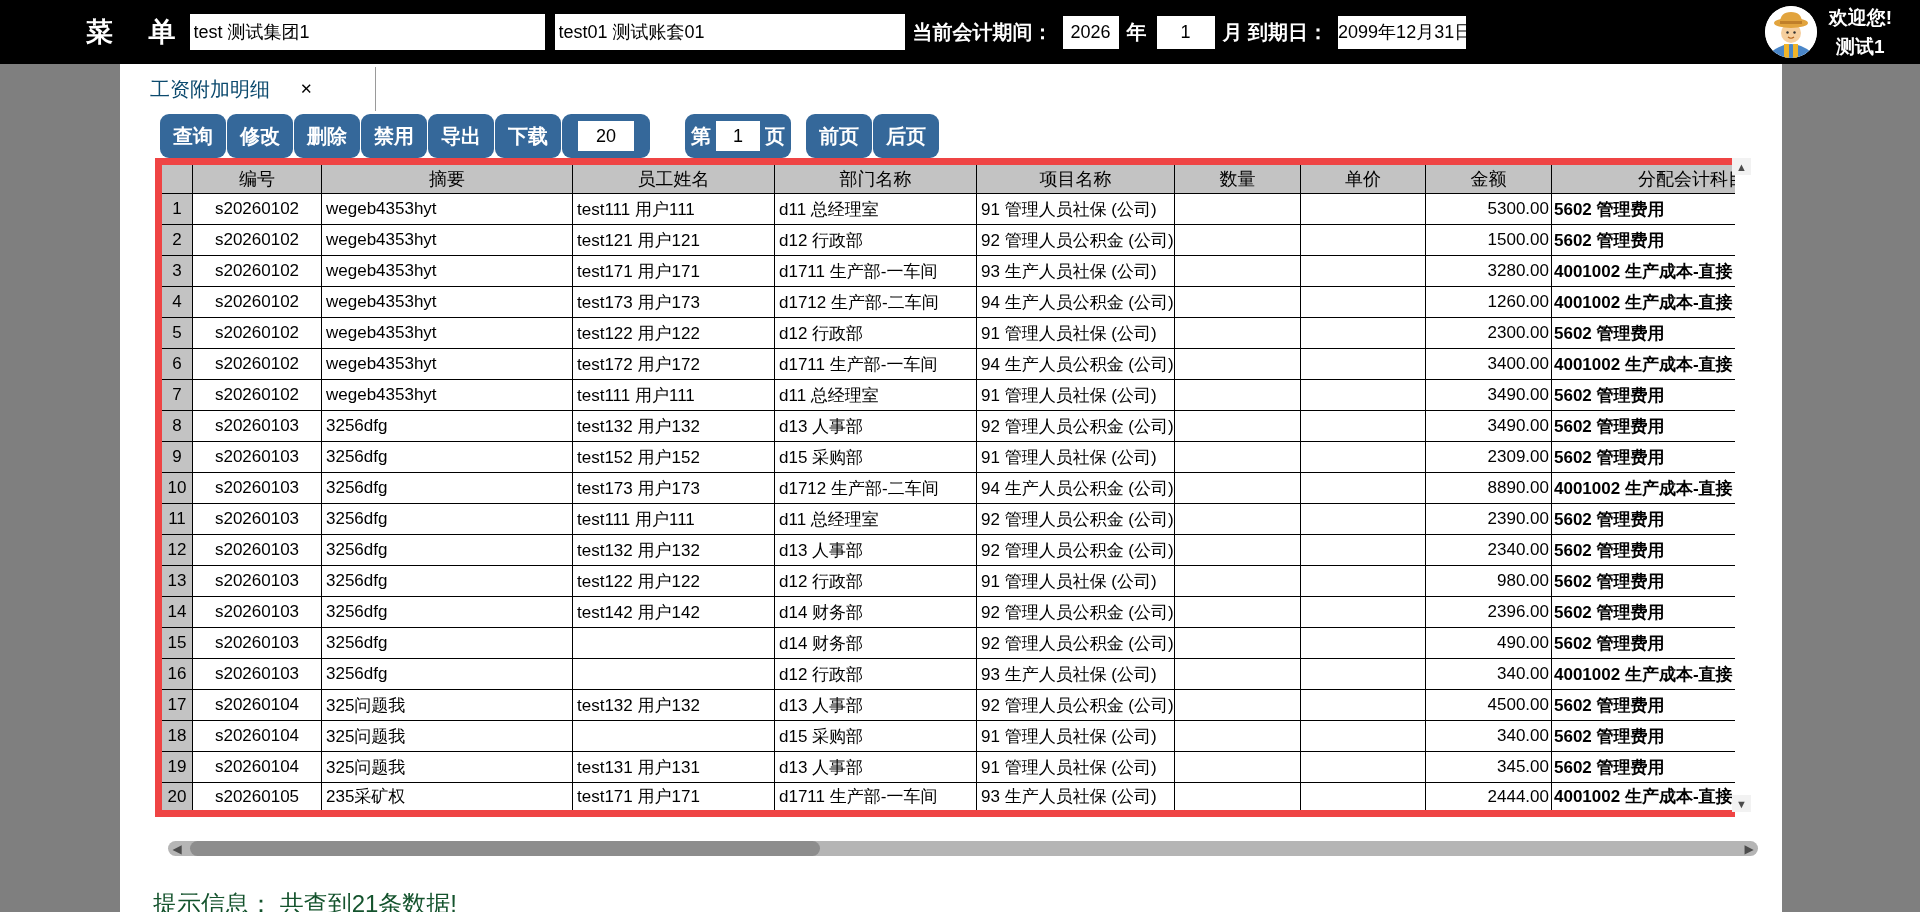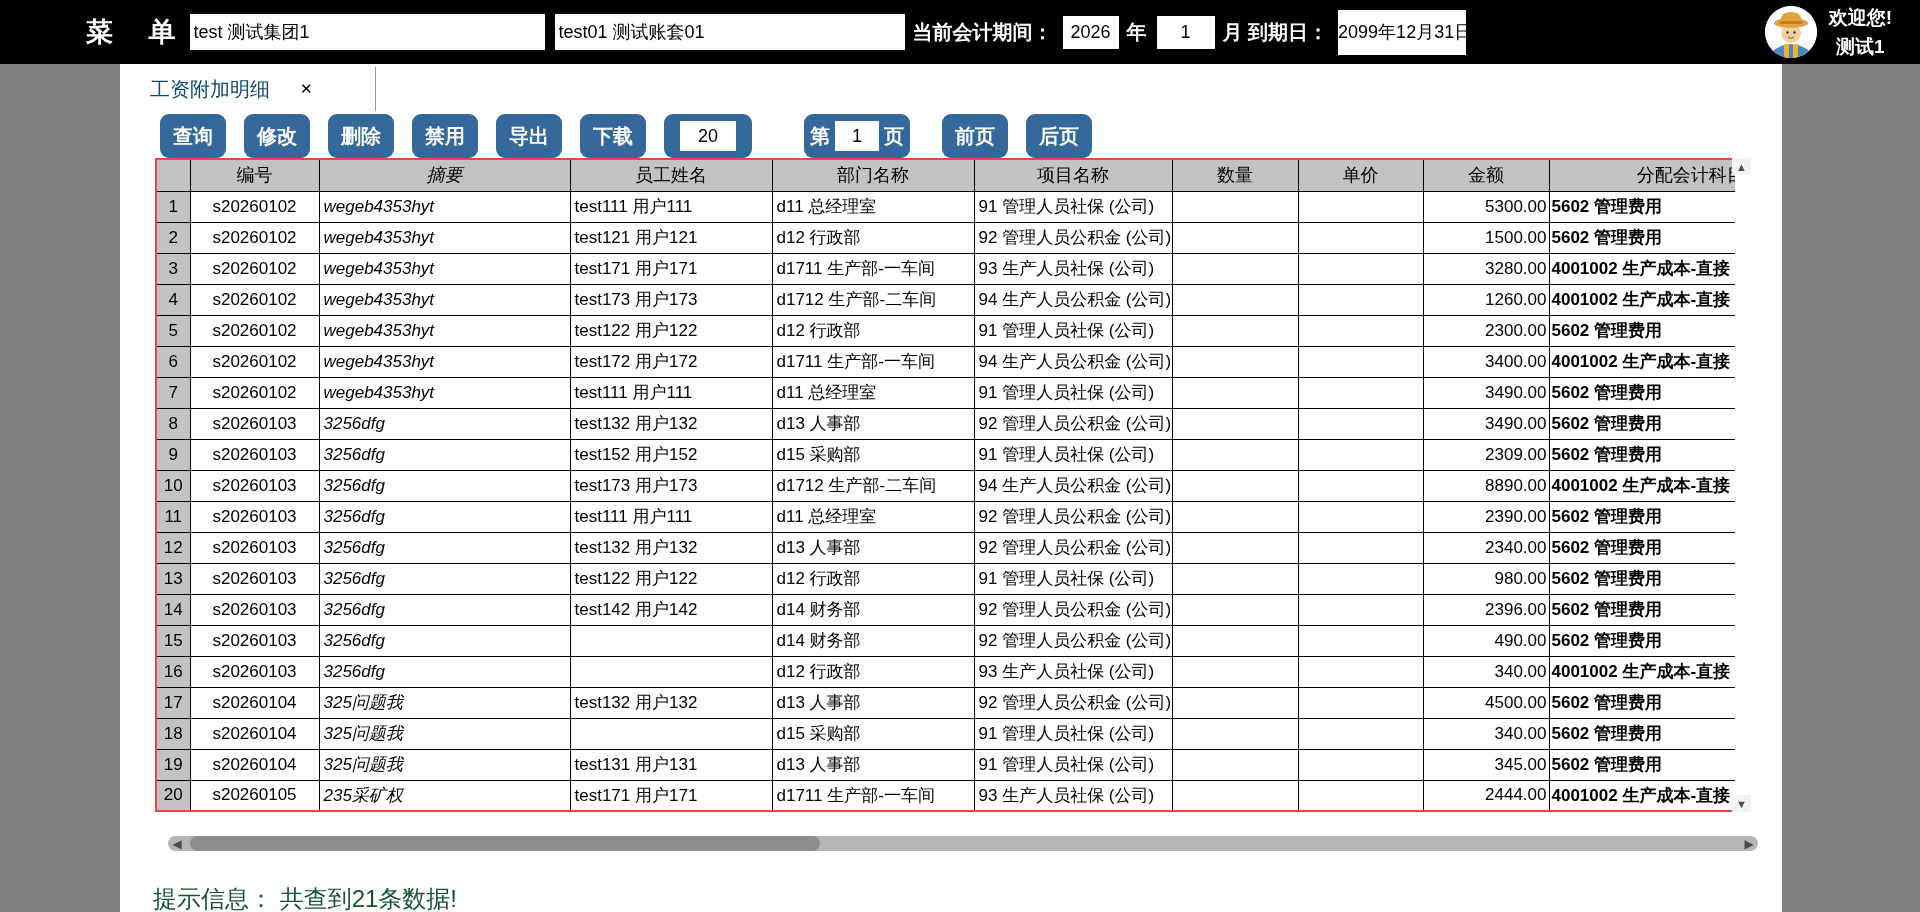--- a/index.html
+++ b/index.html
@@ -12,55 +12,55 @@
   .topbar input { border:none; outline:none; background:#fff; color:#000; font-size:18px;
     font-family:"Liberation Sans","DejaVu Sans",sans-serif; }
   .inp-group { width:355px; height:36px; padding-left:4px; }
   .inp-set   { margin-left:10px; width:350px; height:36px; padding-left:4px; }
   .lbl { font-size:20px; font-weight:bold; white-space:nowrap; }
   .lbl-period { margin-left:8px; }
   .inp-year  { margin-left:10px; width:56px; height:33px; text-align:center; font-size:19px; }
   .lbl-year  { margin-left:8px; }
   .inp-month { margin-left:10px; width:58px; height:33px; text-align:center; font-size:19px; }
   .lbl-month { margin-left:8px; }
-  .inp-expiry{ margin-left:10px; width:128px; height:45px; text-align:right; font-size:18px; }
+  .inp-expiry{ margin-left:10px; width:128px; height:33px; text-align:right; font-size:18px; }
   .top-right { margin-left:auto; margin-right:28px; display:flex; align-items:center; }
   .avatar { width:52px; height:52px; border-radius:50%; overflow:hidden; background:#fff; flex:none; cursor:pointer; }
   .welcome { margin-left:12px; display:flex; flex-direction:column; align-items:center; gap:3px; }
   .welcome div { font-size:19px; font-weight:bold; }
 
   
   .panel { position:relative; margin-left:120px; width:1662px; height:848px; background:#fff; }
 
   .tabbar { height:50px; display:flex; align-items:center; padding-left:30px; }
   .tab-title { font-size:20px; color:#0c4a6e; cursor:pointer; }
   .tab-close { margin-left:30px; font-size:15px; font-weight:bold; cursor:pointer; }
   .tab-divider { margin-left:62px; width:1px; height:44px; background:#9a9a9a; }
 
-  .toolbar { display:flex; align-items:center; gap:18px; margin-left:40px; height:44px; }
+  .toolbar { display:flex; align-items:center; gap:1px; margin-left:40px; height:44px; }
   .tbtn { min-width:66px; height:44px; background:#35689a; color:#fff; font-size:20px; font-weight:bold;
     border:none; border-radius:9px; display:flex; align-items:center; justify-content:center;
     cursor:pointer; font-family:"Liberation Sans","DejaVu Sans",sans-serif; }
   .size-holder { width:88px; }
   .mini { width:56px; height:30px; border:none; outline:none; text-align:center; font-size:18px;
     font-family:"Liberation Sans","DejaVu Sans",sans-serif; }
   .page-holder { margin-left:34px; width:106px; gap:5px; }
   .page-holder .mini { width:44px; }
   .btn-prev { margin-left:14px; }
 
   
   .table-wrap { margin-left:35px; width:1580px; overflow:hidden; }
-  #grid { table-layout:fixed; width:1677px; border-collapse:collapse; border:2px solid #ef4444; background:#fff; }
+  #grid { table-layout:fixed; width:1677px; border-collapse:collapse; border:7px solid #ef4444; background:#fff; }
   #grid th, #grid td { border:1px solid #000; overflow:hidden; white-space:nowrap; }
   #grid thead th { background:#c3c3c3; height:32px; font-size:18px; font-weight:normal; text-align:center; }
   #grid td { height:31px; font-size:17px; color:#000; }
   #grid td { text-align:center; }
   .c0 { width:34px; }
   .c1 { width:129px; }
-  .c2 { width:251px;font-style:italic; }
+  .c2 { width:251px; }
   .c3 { width:202px; }
   .c4 { width:202px; }
   .c5 { width:198px; }
   .c6 { width:126px; }
   .c7 { width:125px; }
   .c8 { width:126px; }
   .c9 { width:284px; }
   #grid tbody .c0 { background:#c3c3c3; }
   #grid tbody .c2, #grid tbody .c3, #grid tbody .c4, #grid tbody .c5 { text-align:left; padding-left:4px; }
   #grid tbody .c8 { text-align:right; padding-right:2px; }

